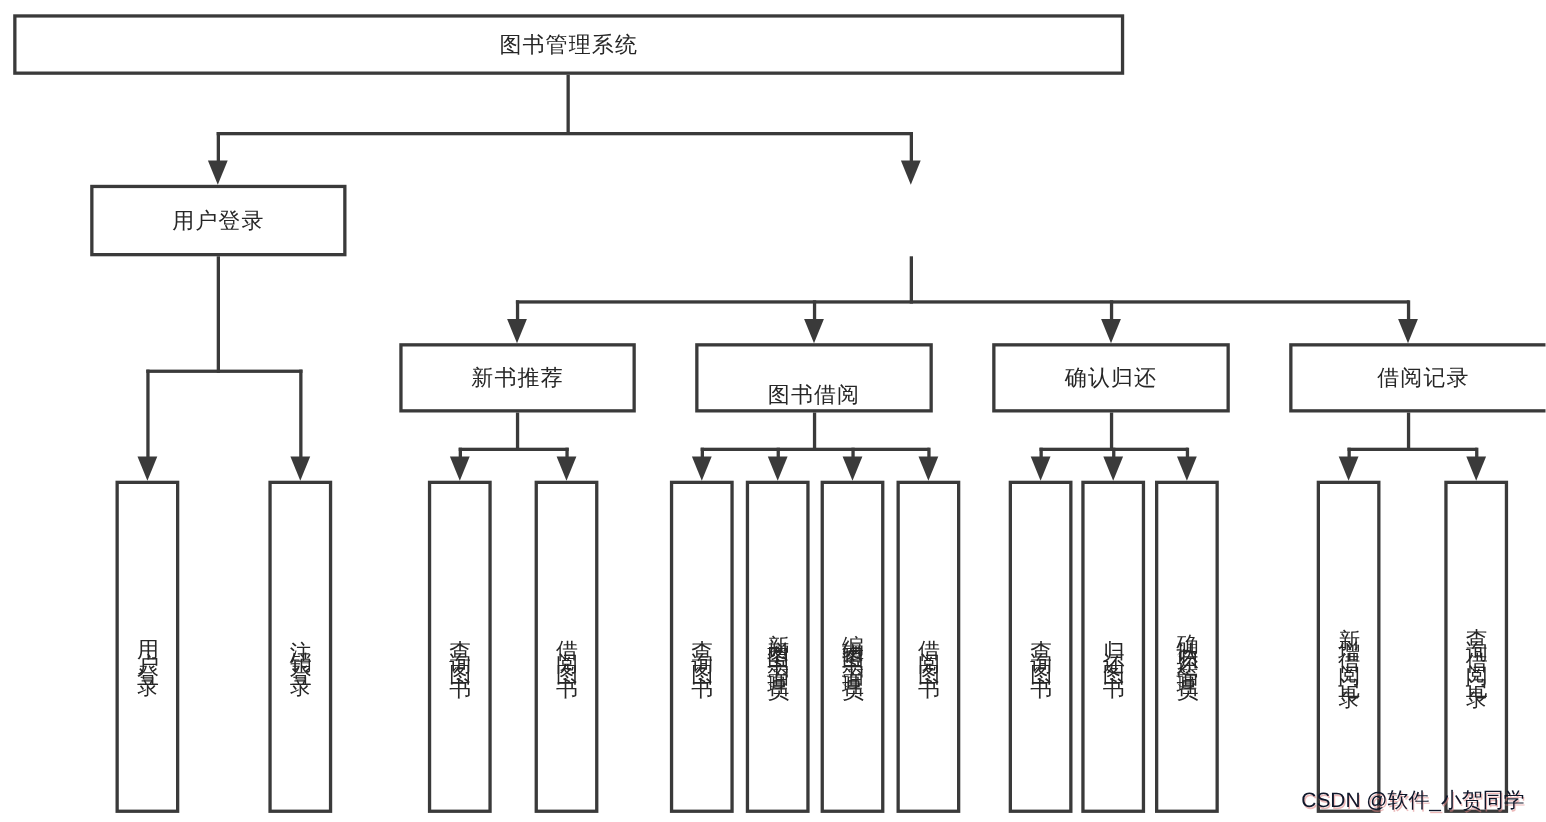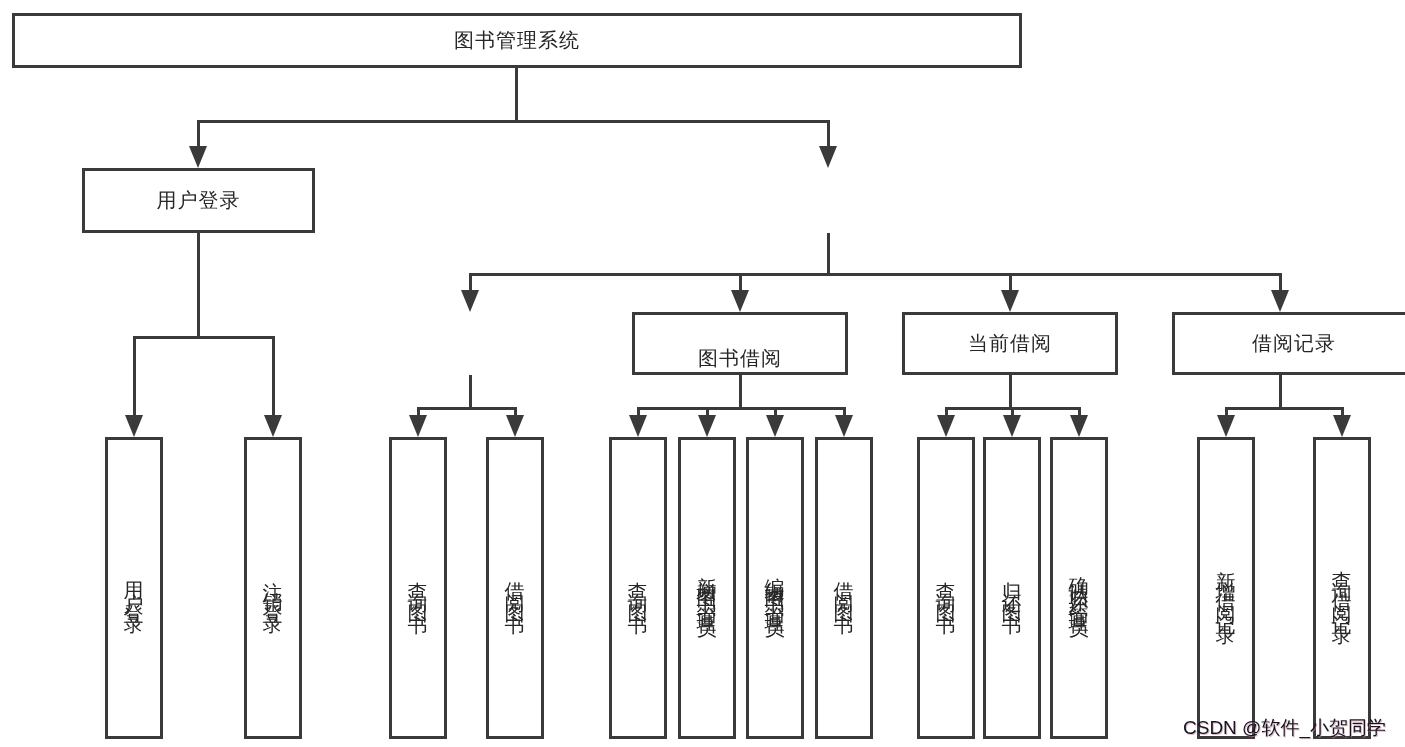--- a/index.html
+++ b/index.html
@@ -25,25 +25,28 @@
 <div id="stage">
 
   <div class="box" style="left:12px;top:13px;width:1010px;height:55px;">
     <span>图书管理系统</span>
   </div>
 
   <div class="box" style="left:82px;top:168px;width:233px;height:65px;">
     <span>用户登录</span>
   </div>
 
+  <div class="box" style="left:363px;top:312px;width:215px;height:63px;">
+    <span>新书推荐</span>
+  </div>
   <div class="box" style="left:632px;top:312px;width:216px;height:63px;align-items:flex-end;">
     <span>图书借阅</span>
   </div>
   <div class="box" style="left:902px;top:312px;width:216px;height:63px;">
-    <span>当前借阅</span>
+    <span>确认归还</span>
   </div>
   <div class="box" style="left:1172px;top:312px;width:244px;height:63px;">
     <span>借阅记录</span>
   </div>
 
   <div class="box leaf" style="left:105px;top:437px;width:58px;height:302px;">
     <span class="vtext">用户登录</span>
   </div>
   <div class="box leaf" style="left:244px;top:437px;width:58px;height:302px;">
     <span class="vtext">注销登录</span>

